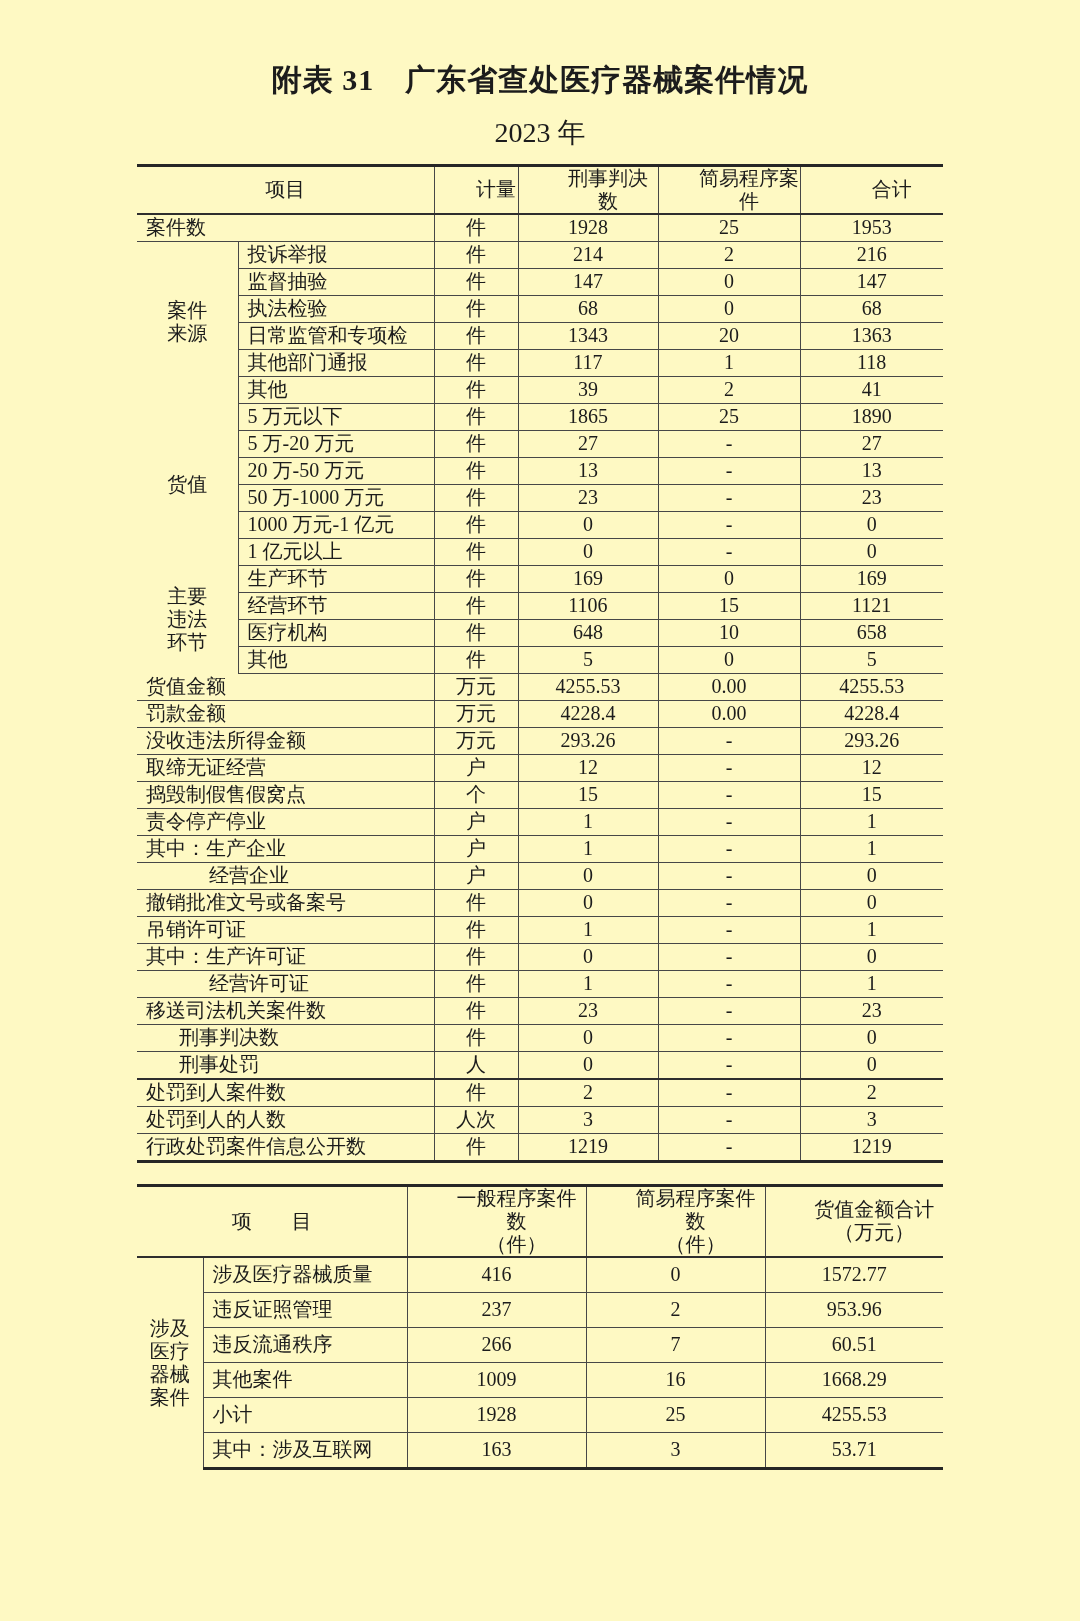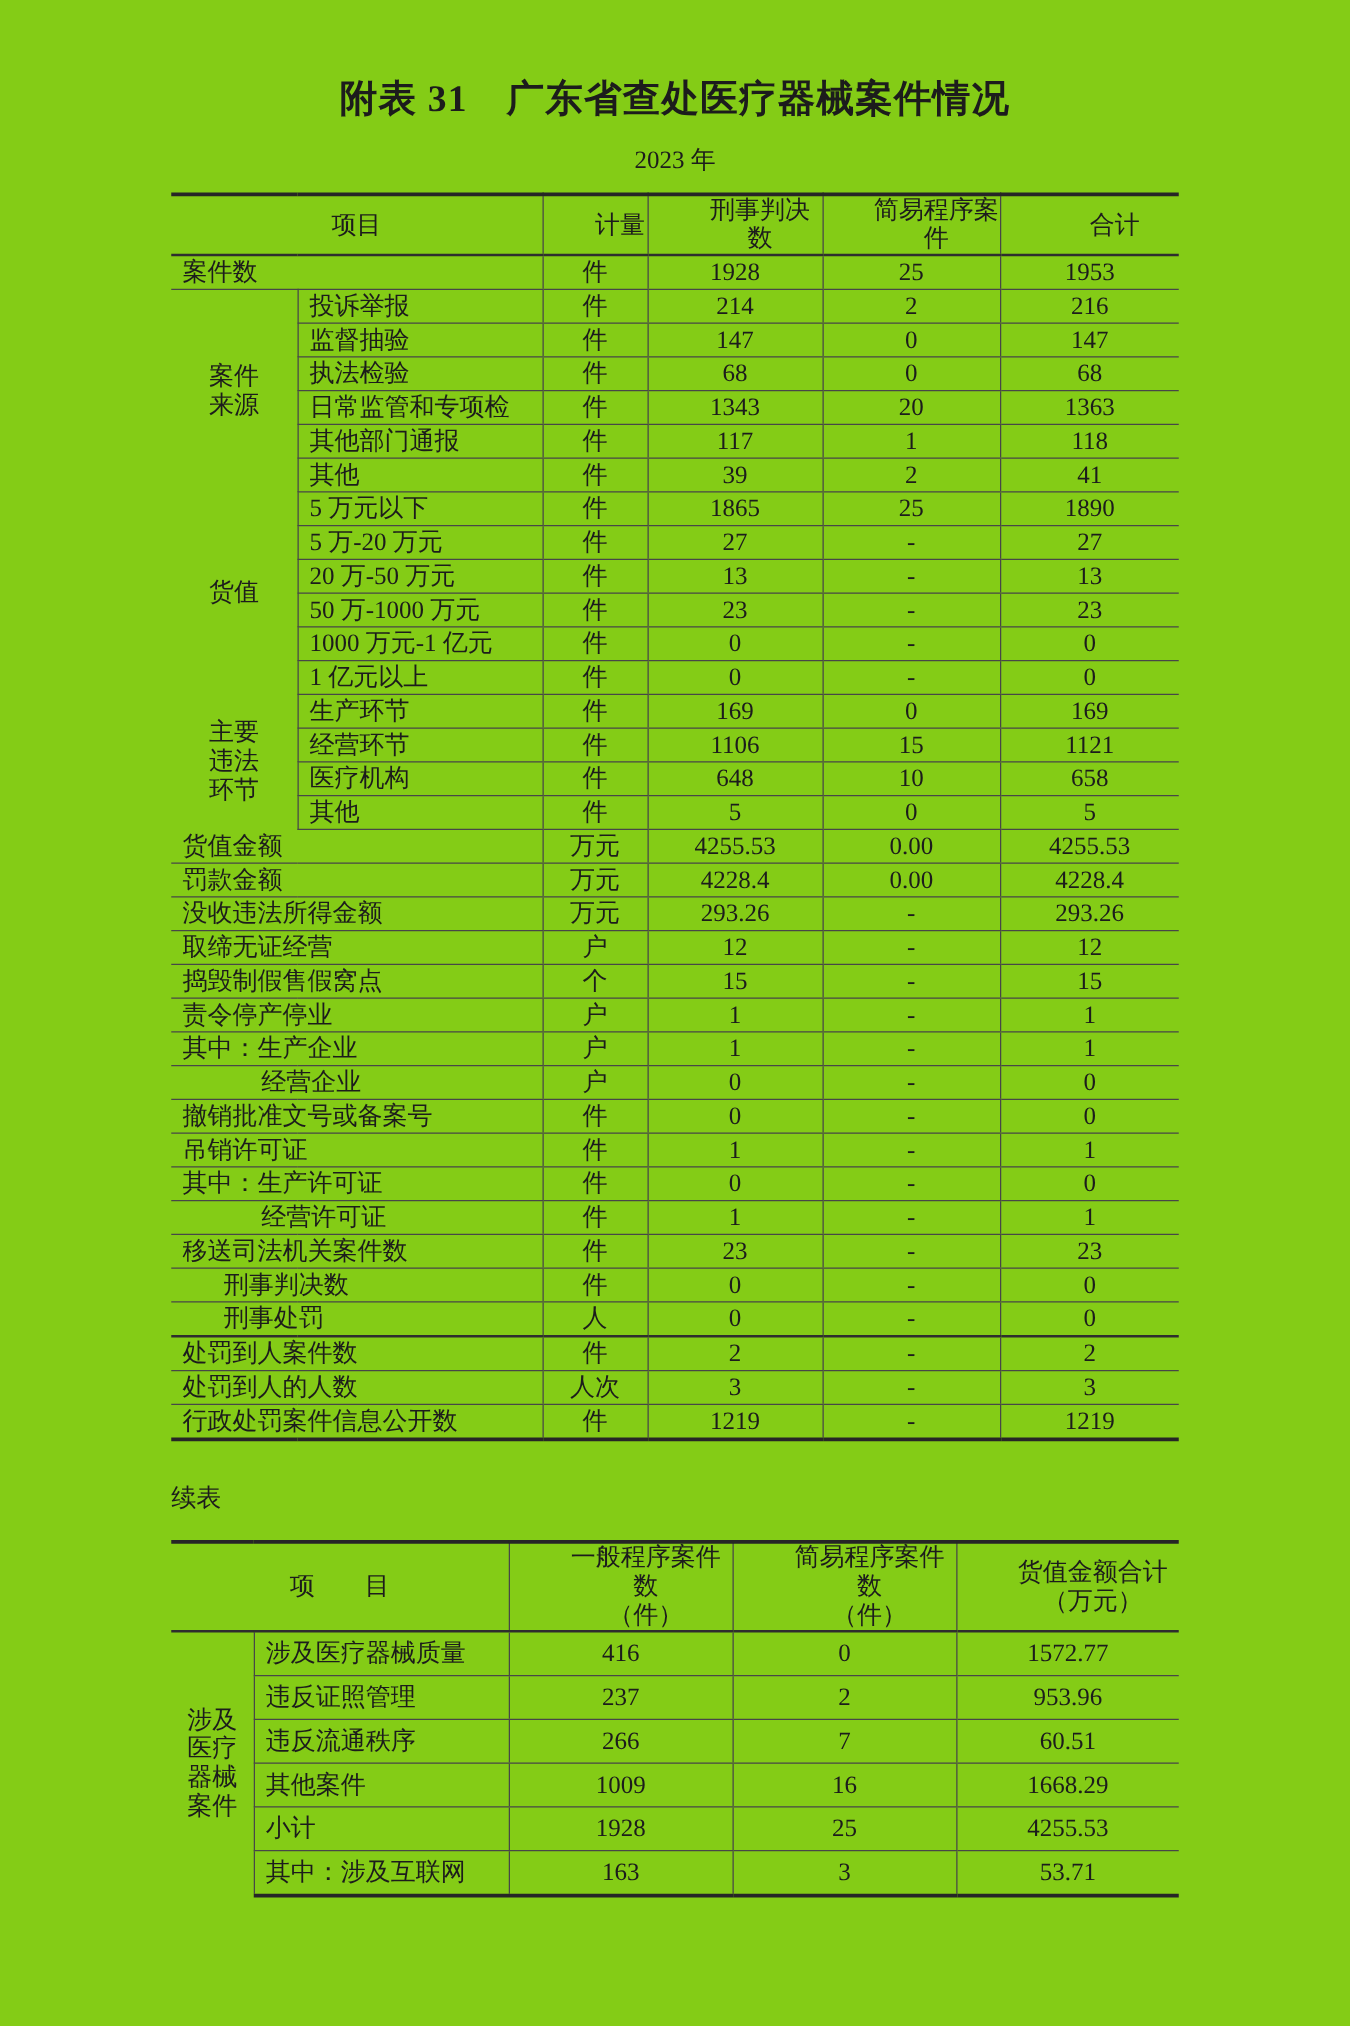--- a/index.html
+++ b/index.html
@@ -1,30 +1,30 @@
 <!DOCTYPE html>
 <html><head>
 <meta charset="utf-8">
 <style>
   html,body{margin:0;padding:0;}
   .page{
     width:1080px;height:1621px;
-    background:#84cc16;
+    background:#fef9c3;
     font-family:"Liberation Serif","DejaVu Serif",serif;
     color:#1c1c1c;
     overflow:hidden;
     position:relative;
   }
   .content{width:806px;margin-left:137px;}
   .title{
     text-align:center;font-size:30px;font-weight:bold;
     letter-spacing:1px;margin:0;padding-top:62px;line-height:1.2;
   }
   .subtitle{
-    text-align:center;font-size:20px;font-weight:normal;
+    text-align:center;font-size:28px;font-weight:normal;
     margin:0;padding-top:18px;padding-bottom:14px;line-height:1.2;
   }
   table{border-collapse:collapse;table-layout:fixed;width:806px;}
   td,th{
     font-size:20px;line-height:1.15;
     padding:0;overflow:hidden;
     border-bottom:1px solid #474747;
   }
   
   #t1{border-top:3px solid #262626;}
@@ -334,21 +334,20 @@
           <tr>
             <td class="lcell" colspan="2">行政处罚案件信息公开数</td>
             <td class="ucell">件</td>
             <td class="ncell">1219</td>
             <td class="ncell">-</td>
             <td class="ncell">1219</td>
           </tr>
         </tbody>
     </table>
 
-    <div class="cont-label">续表</div>
 
     <table id="t2">
       <colgroup>
         <col style="width:66px">
           <col style="width:204px">
           <col style="width:179px">
         <col style="width:179px">
           <col style="width:178px">
       </colgroup>
       <thead>

